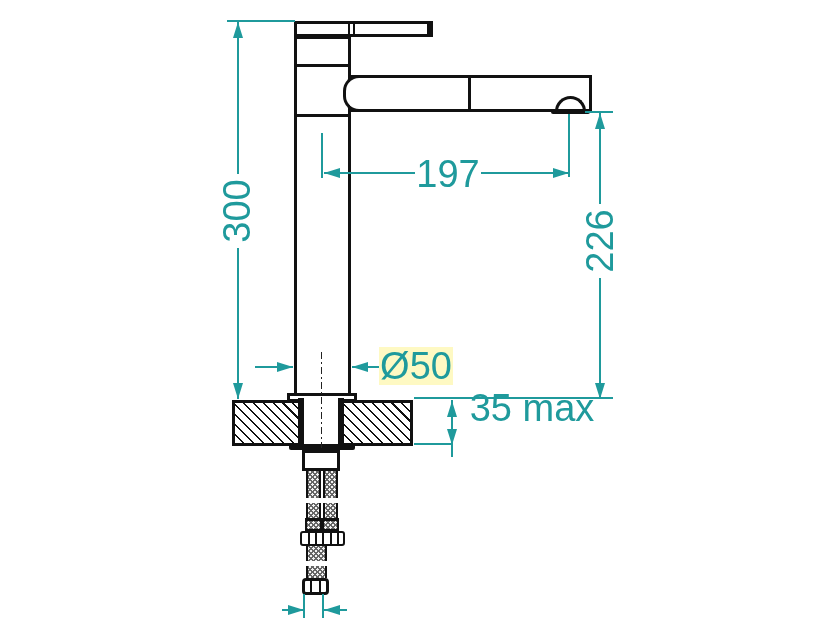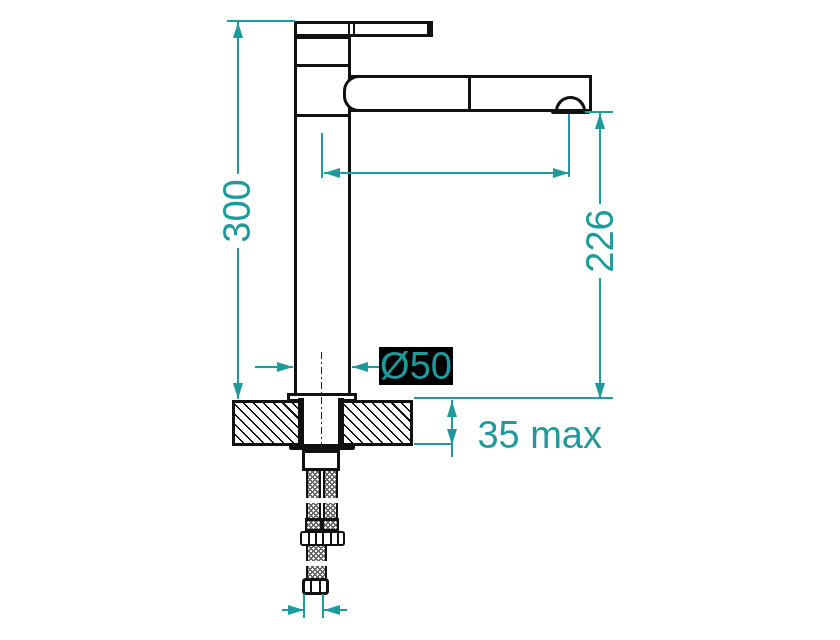--- a/index.html
+++ b/index.html
@@ -101,39 +101,40 @@
   <div class="tealline" style="left:237px;top:22px;width:2px;height:377px;"></div>
   <div class="arr up" style="left:233px;top:22px;"></div>
   <div class="arr down" style="left:233px;top:383px;"></div>
   <div class="dimlabel" style="left:200px;top:191px;width:74px;height:40px;line-height:40px;background:#fff;transform:rotate(-90deg);">300</div>
 
   <div class="tealline" style="left:321px;top:133px;width:2px;height:45px;"></div>
   <div class="tealline" style="left:568px;top:114px;width:2px;height:63px;"></div>
   <div class="tealline" style="left:324px;top:172px;width:245px;height:2px;"></div>
   <div class="arr left" style="left:324px;top:168px;"></div>
   <div class="arr right" style="left:553px;top:168px;"></div>
+  <div class="dimlabel" style="left:415px;top:155px;width:66px;height:38px;line-height:38px;background:#fff;">197</div>
 
   <div class="tealline" style="left:585px;top:111px;width:28px;height:2px;"></div>
   <div class="tealline" style="left:599px;top:112px;width:2px;height:287px;"></div>
   <div class="arr up" style="left:595px;top:113px;"></div>
   <div class="arr down" style="left:595px;top:383px;"></div>
   <div class="dimlabel" style="left:563px;top:221px;width:74px;height:40px;line-height:40px;background:#fff;transform:rotate(-90deg);">226</div>
 
   <div class="tealline" style="left:255px;top:366px;width:38px;height:2px;"></div>
   <div class="arr right" style="left:277px;top:362px;"></div>
   <div class="tealline" style="left:352px;top:366px;width:30px;height:2px;"></div>
   <div class="arr left" style="left:352px;top:362px;"></div>
-  <div class="dimlabel" style="left:379px;top:347px;width:74px;height:38px;line-height:38px;background:#000000;">Ø50</div>
+  <div class="dimlabel" style="left:379px;top:347px;width:74px;height:38px;line-height:38px;background:#fef9c3;">Ø50</div>
 
   <div class="tealline" style="left:414px;top:397px;width:199px;height:2px;"></div>
   <div class="tealline" style="left:414px;top:443px;width:39px;height:2px;"></div>
   <div class="tealline" style="left:451px;top:400px;width:2px;height:57px;"></div>
   <div class="arr up" style="left:447px;top:401px;"></div>
   <div class="arr down" style="left:447px;top:429px;"></div>
-  <div class="dimlabel" style="left:462px;top:416px;width:140px;height:38px;line-height:38px;text-align:right;">35 max</div>
+  <div class="dimlabel" style="left:462px;top:389px;width:140px;height:38px;line-height:38px;text-align:center;">35 max</div>
 
   <div class="tealline" style="left:303px;top:594px;width:2px;height:24px;"></div>
   <div class="tealline" style="left:322px;top:594px;width:2px;height:24px;"></div>
   <div class="tealline" style="left:282px;top:609px;width:22px;height:2px;"></div>
   <div class="arr right" style="left:288px;top:605px;"></div>
   <div class="tealline" style="left:324px;top:609px;width:23px;height:2px;"></div>
   <div class="arr left" style="left:324px;top:605px;"></div>
 
 </div>
 

